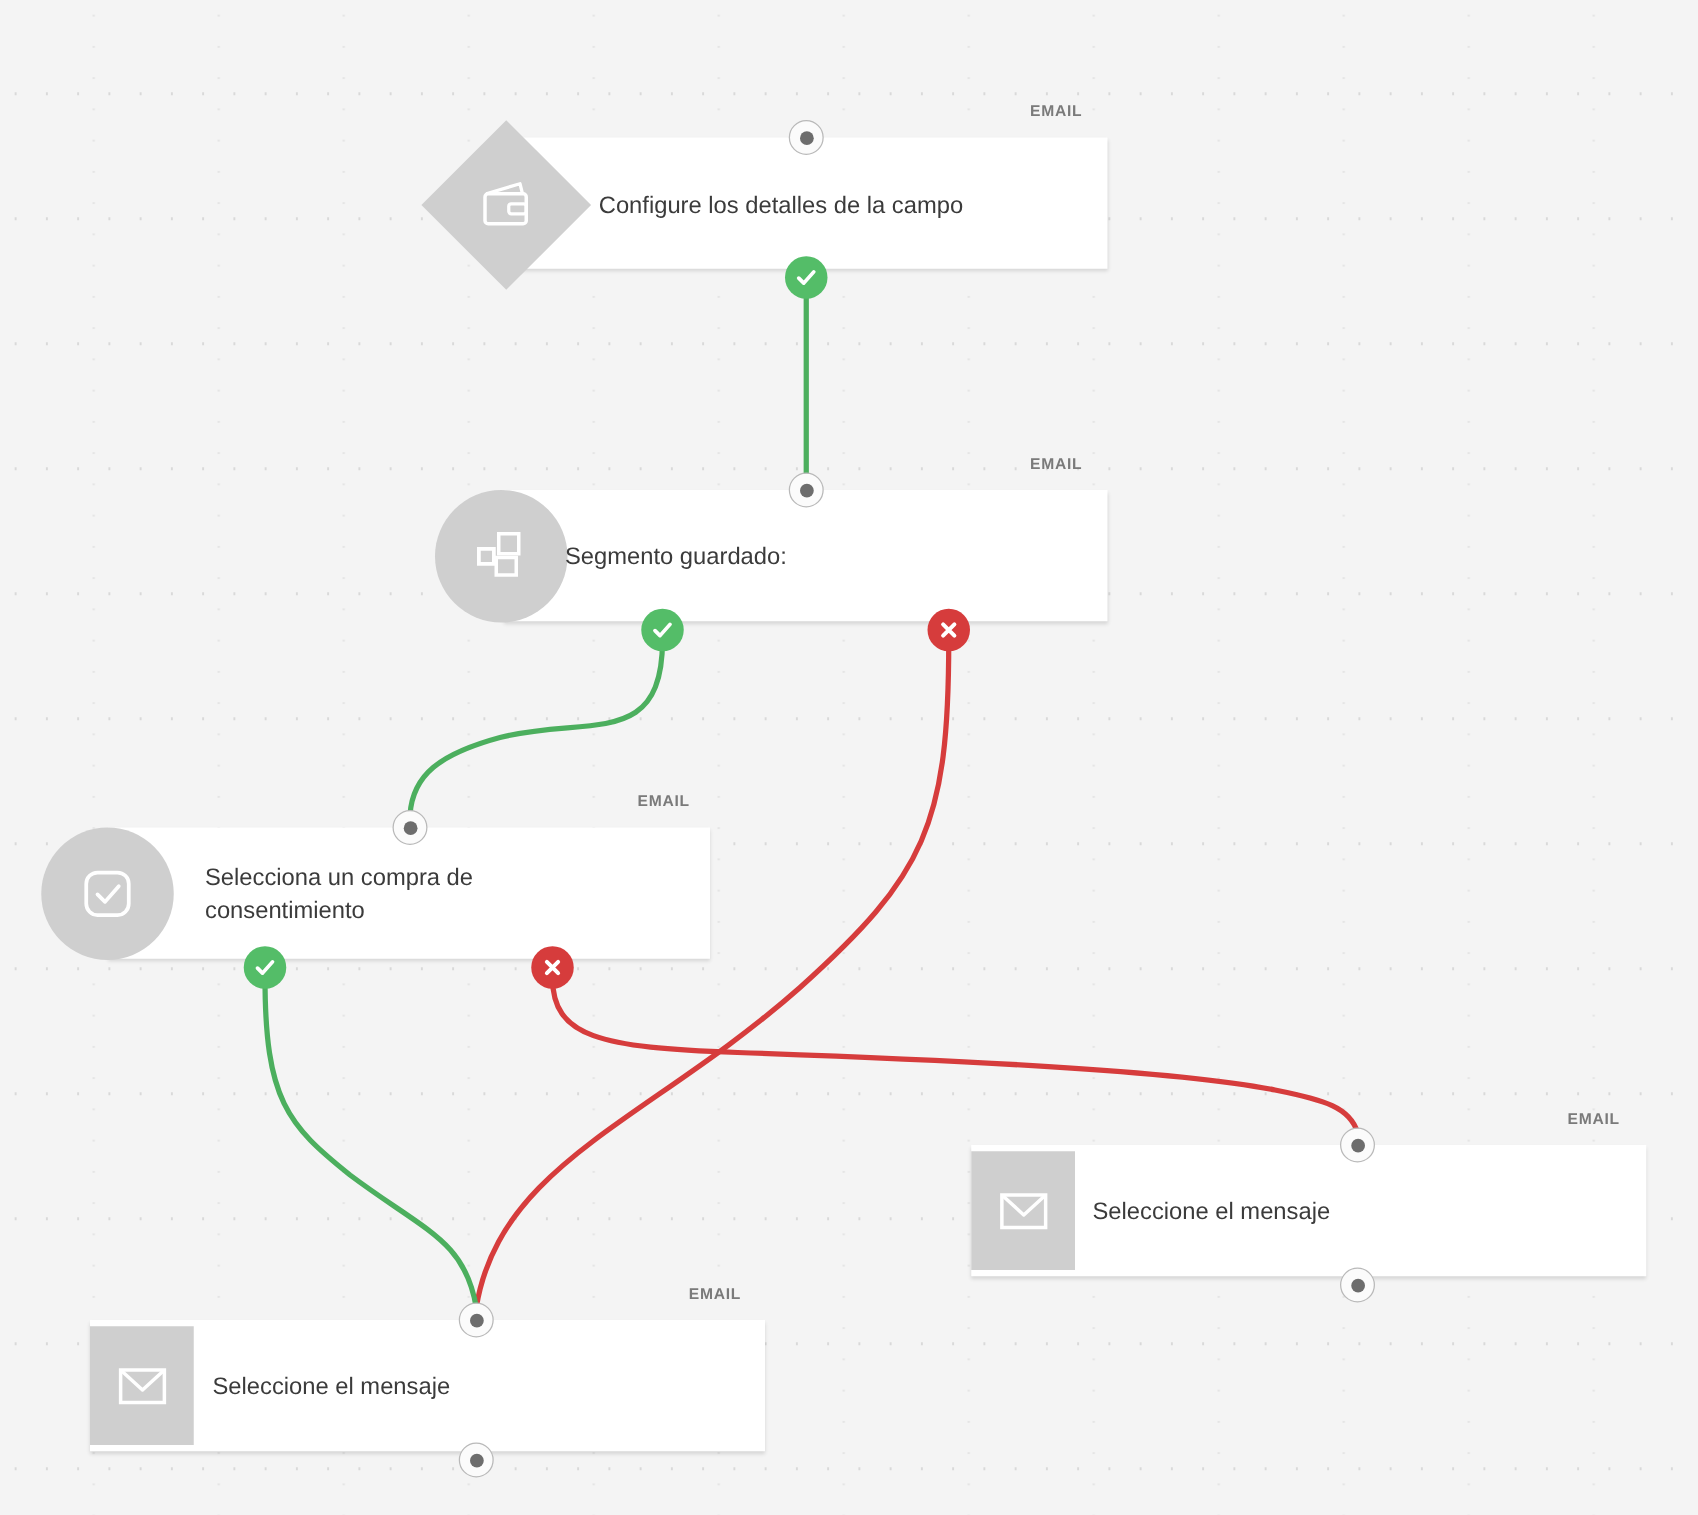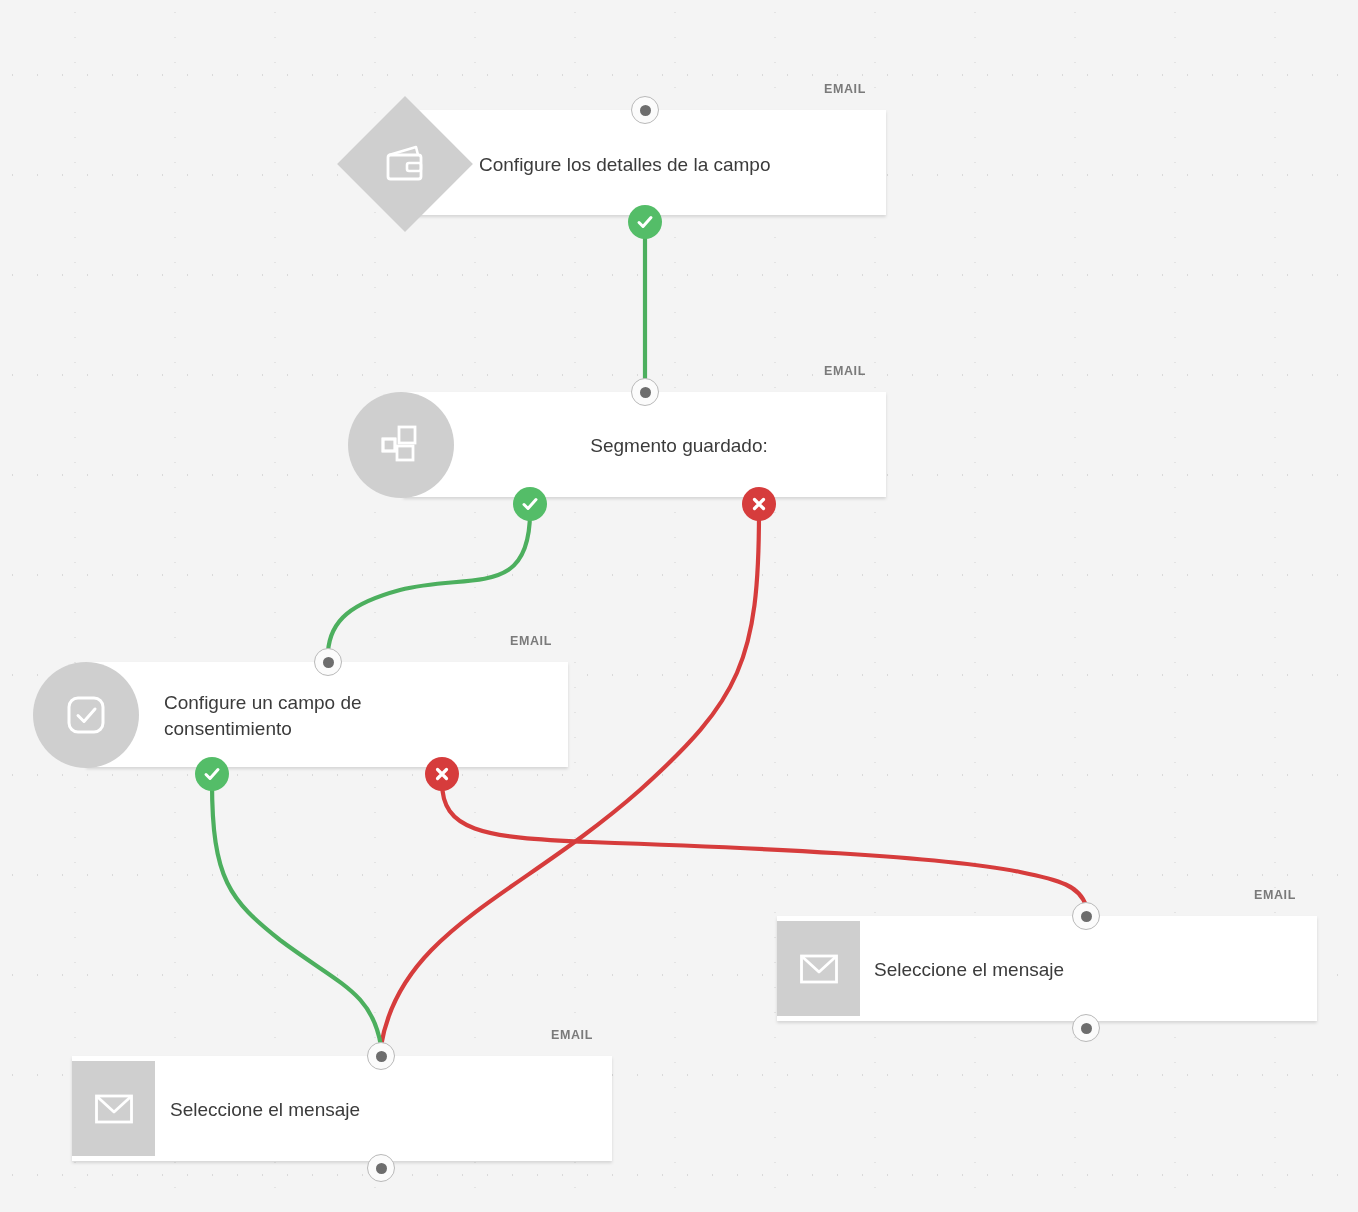--- a/index.html
+++ b/index.html
@@ -182,34 +182,34 @@
     <div class="node-label" style="left:824px; top:364px;">EMAIL</div>
     <div class="card" style="left:403px; top:392px; width:483px; height:105px;"></div>
     <div class="icon-circle" style="left:348px; top:392px;">
       <svg width="42" height="42" viewBox="0 0 42 42" fill="none">
         <rect x="3" y="15" width="12" height="12" stroke="#ffffff" stroke-width="2.8" fill="none"></rect>
         <rect x="3" y="15" width="12" height="12" stroke="#ffffff" stroke-width="2.8" fill="none"></rect>
         <rect x="19" y="3" width="16" height="16" stroke="#ffffff" stroke-width="2.8" fill="none"></rect>
         <rect x="17" y="22" width="16" height="14" stroke="#ffffff" stroke-width="2.8" fill="none"></rect>
       </svg>
     </div>
-    <div class="node-title" style="left:479px; top:433px; width:400px;text-align:center;">Segmento guardado:</div>
+    <div class="node-title" style="left:452px; top:433px; width:400px;">Segmento guardado:</div>
     <div class="port" style="left:631px; top:378px;"></div>
   </div>
 
   <div class="node">
     <div class="node-label" style="left:510px; top:634px;">EMAIL</div>
     <div class="card" style="left:86px; top:662px; width:482px; height:105px;"></div>
     <div class="icon-circle" style="left:33px; top:662px;">
       <svg width="42" height="42" viewBox="0 0 42 42" fill="none">
         <rect x="4" y="4" width="34" height="34" rx="9" stroke="#ffffff" stroke-width="3" fill="none"></rect>
         <path d="M13 21.5 L19 27.5 L30 15" stroke="#ffffff" stroke-width="3" fill="none" stroke-linecap="round" stroke-linejoin="round"></path>
       </svg>
     </div>
-    <div class="node-title" style="left:164px; top:690px; width:370px;">Configure un campo de
+    <div class="node-title" style="left:164px; top:690px; width:370px;">Selecciona un compra de
 consentimiento</div>
     <div class="port" style="left:314px; top:648px;"></div>
   </div>
 
   <div class="node">
     <div class="node-label" style="left:1254px; top:888px;">EMAIL</div>
     <div class="card" style="left:777px; top:916px; width:540px; height:105px;"></div>
     <div class="icon-square" style="left:777px; top:921px;">
       <svg width="40" height="32" viewBox="0 0 40 32" fill="none">
         <rect x="2.5" y="3" width="35" height="26" stroke="#ffffff" stroke-width="2.8" fill="none"></rect>

